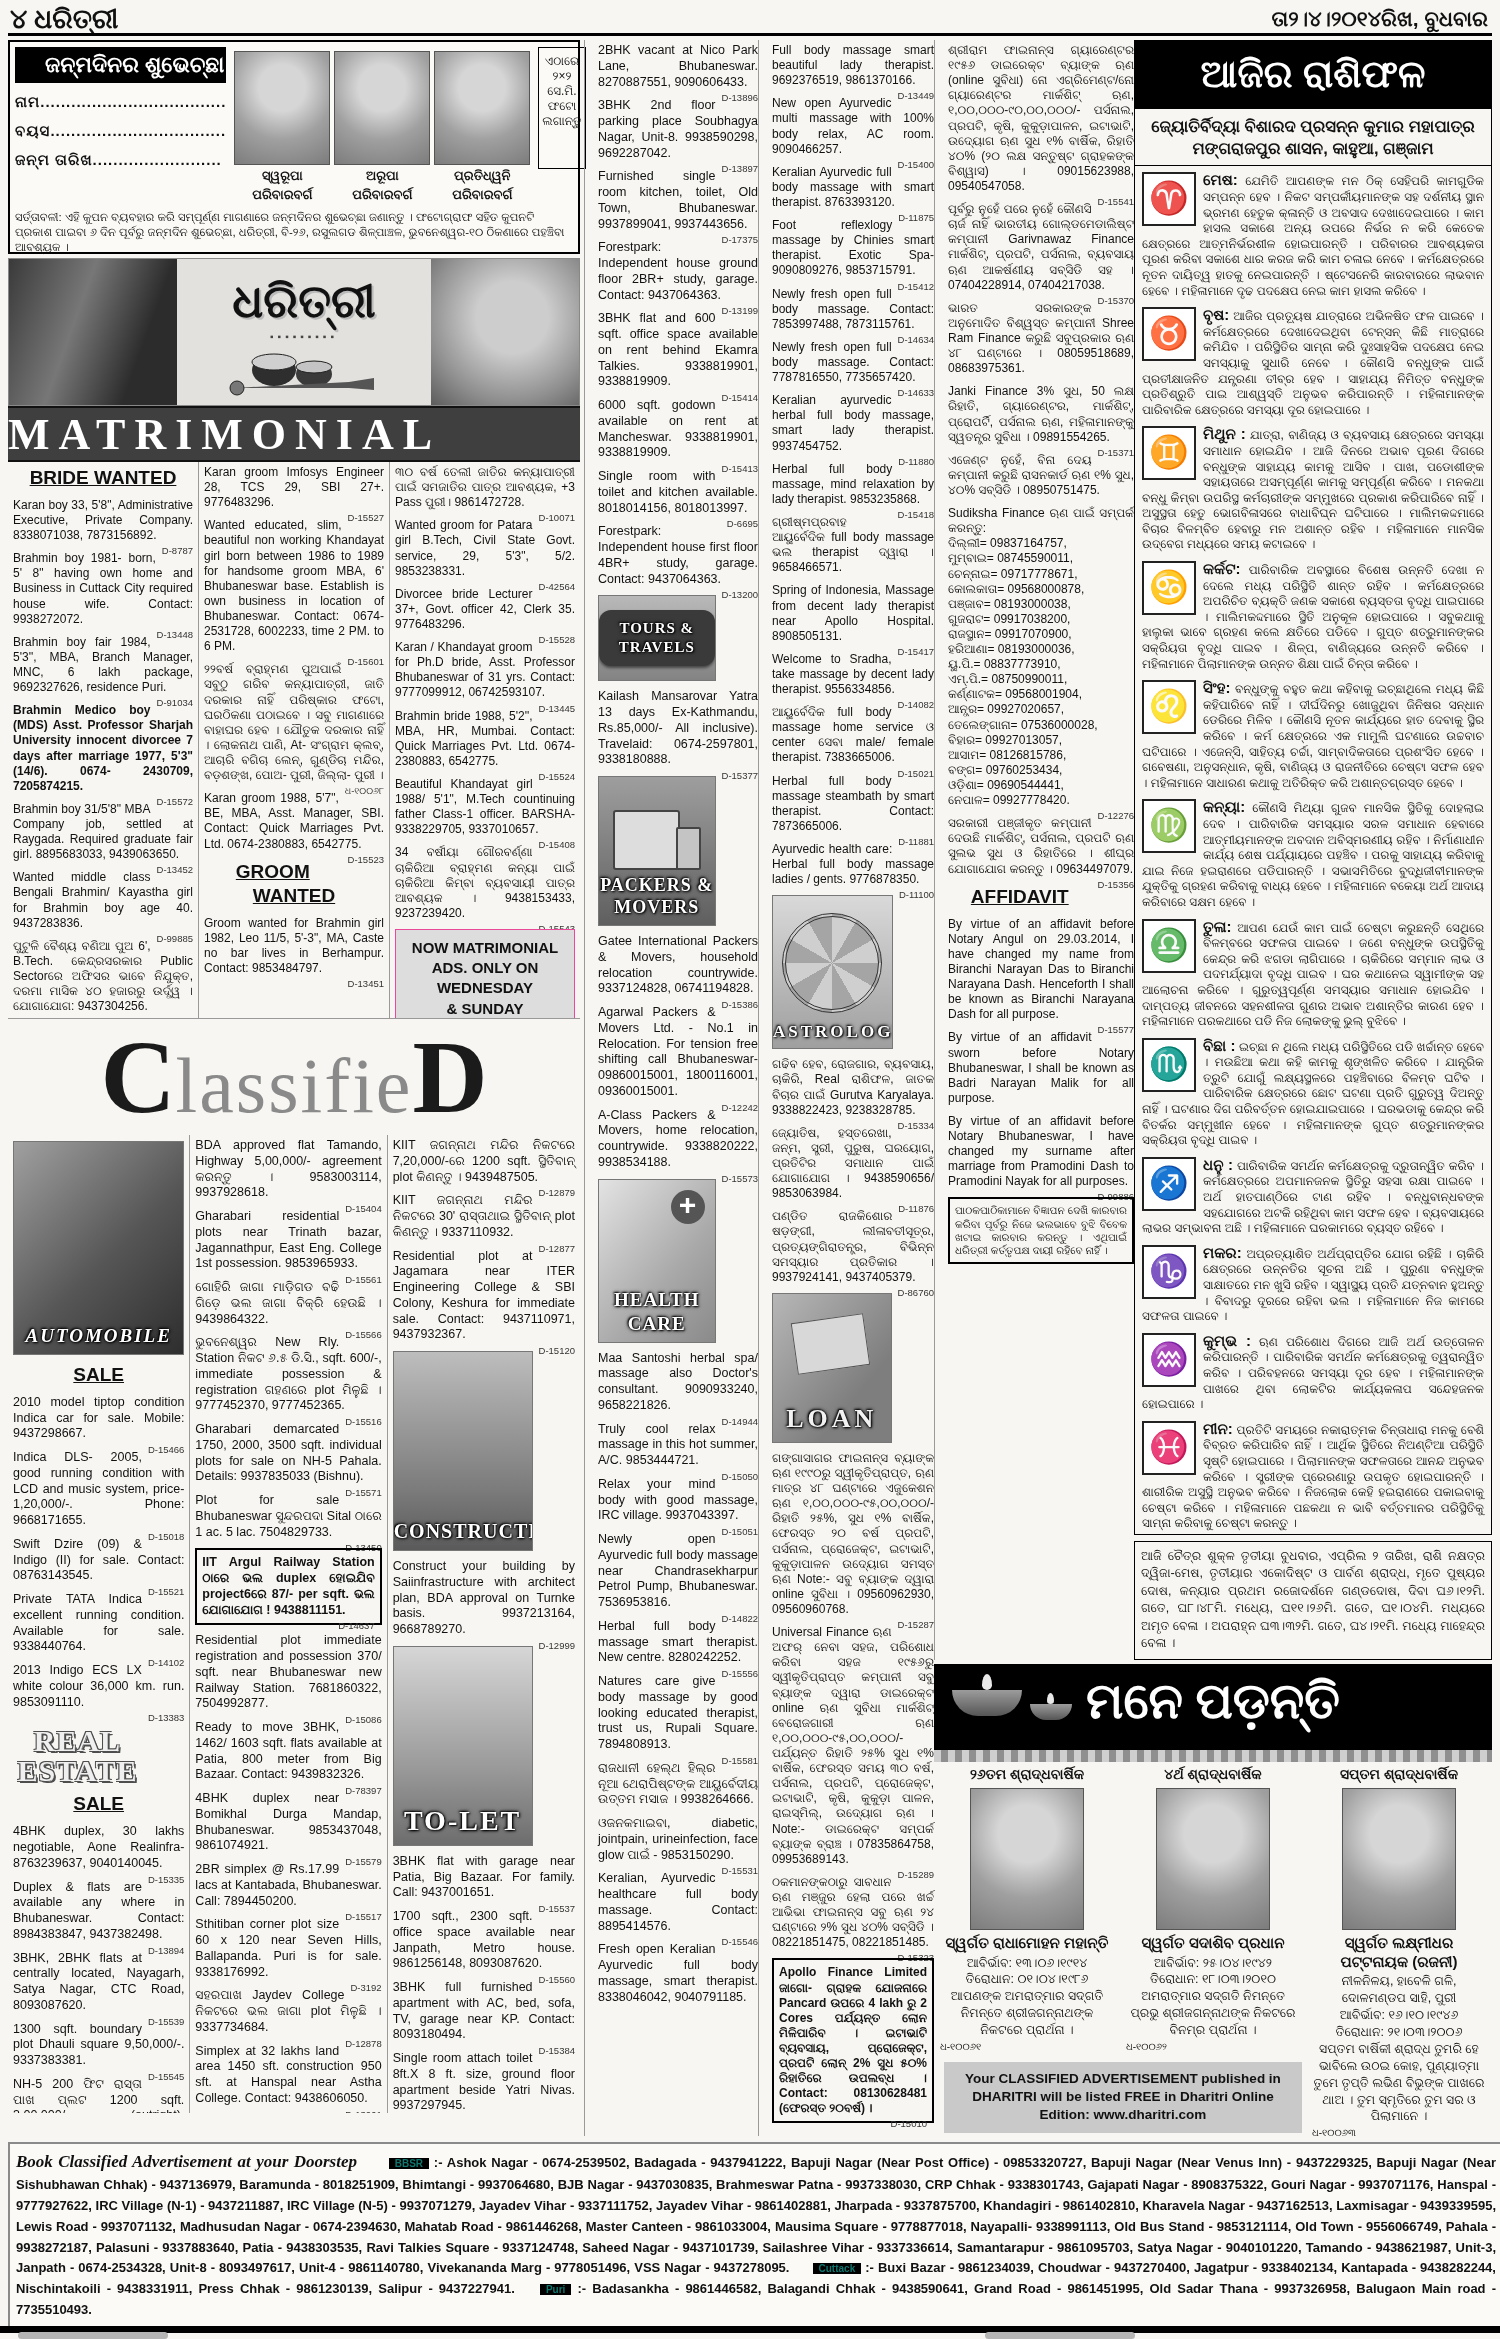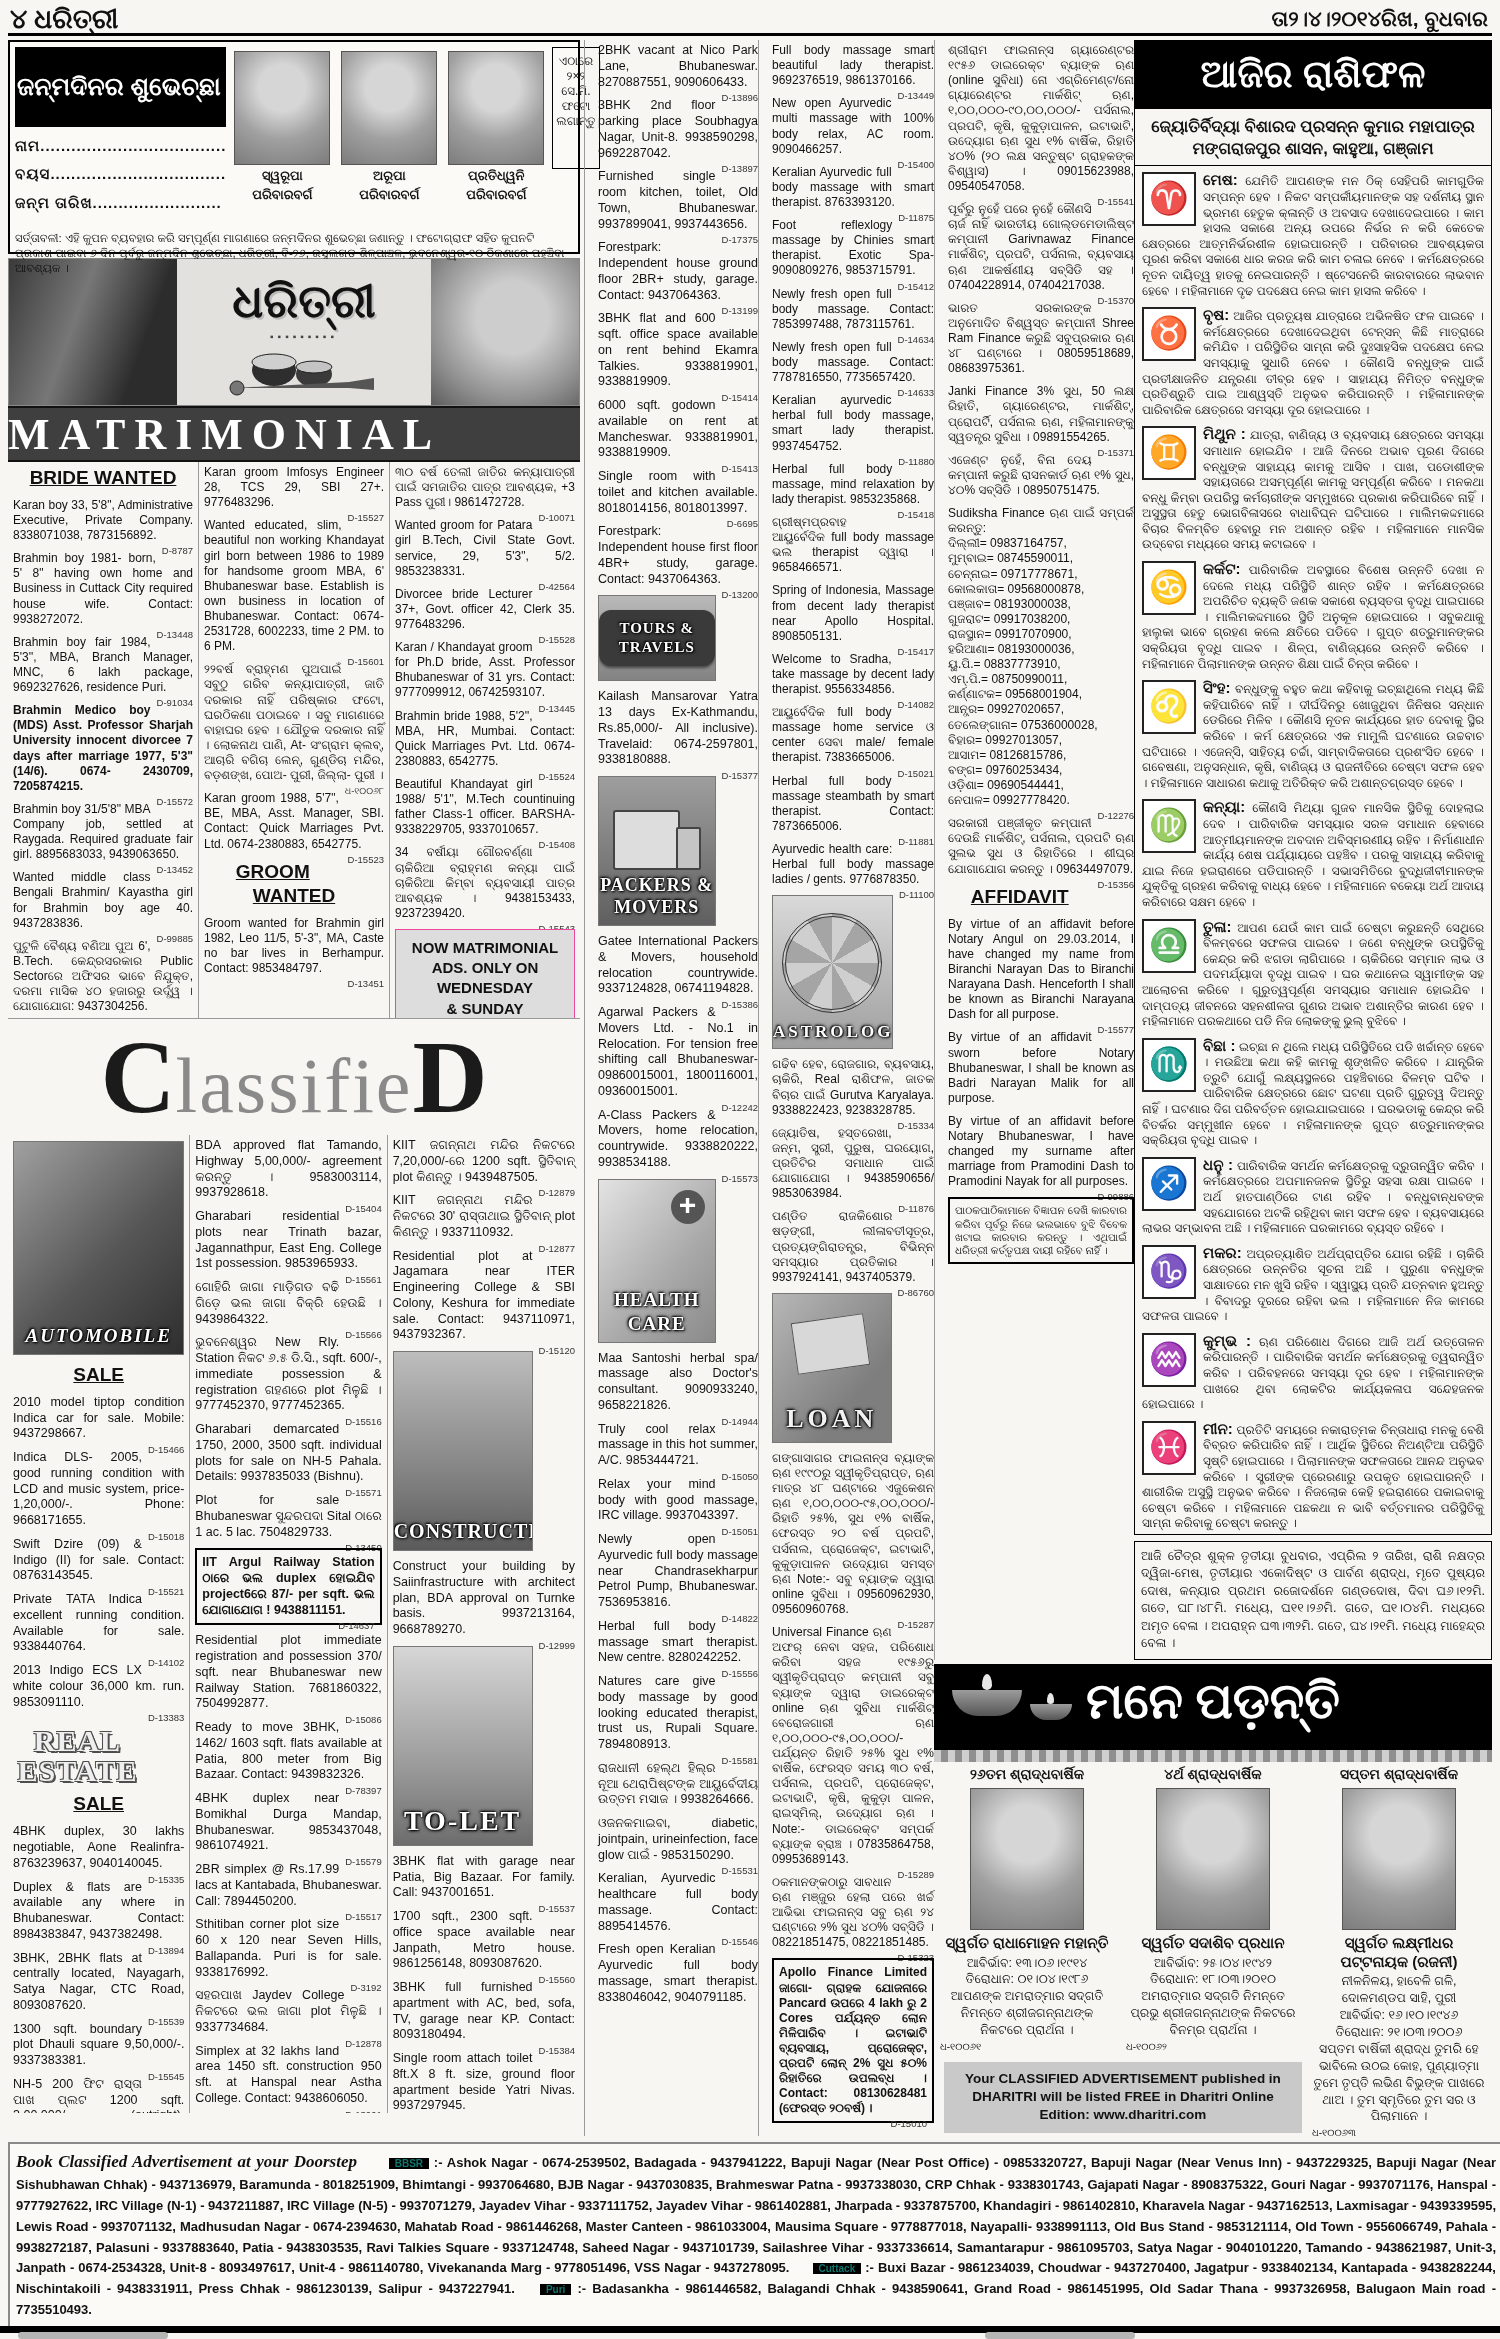--- a/index.html
+++ b/index.html
@@ -60,24 +60,24 @@
   .img-astro .b-img-label{font-size:17px;letter-spacing:3px;}
   .img-loan{background:linear-gradient(130deg,#b7b7b7,#7e7e7e 70%);}
   .img-loan::before{content:"";position:absolute;left:18%;top:16%;width:60%;height:34%;
          background:#d8d8d8;border:1px solid #555;transform:rotate(-8deg);}
   .img-loan .b-img-label{font-size:26px;letter-spacing:4px;color:#f2f2f2;}
   
   #leftblock{position:absolute;left:8px;top:40px;width:572px;}
   #coupon{border:2px solid #000;background:#fbfaf7;padding:5px;position:relative;height:200px;}
   #coupon-inner{display:flex;gap:8px;}
   #coupon-titlebox{width:238px;}
-  #coupon-title{background:#000;color:#fff;font-weight:bold;font-size:25px;text-align:left;
-        padding:24px 2px;margin-bottom:10px;}
+  #coupon-title{background:#000;color:#fff;font-weight:bold;font-size:22px;text-align:right;
+        padding:4px 2px;margin-bottom:10px;}
   .dotline{font-size:15px;font-weight:bold;margin:10px 0;letter-spacing:1px;}
-  .kids{display:flex;gap:11px;margin-top:4px;font-family:Liberation Serif, serif;}
+  .kids{display:flex;gap:4px;margin-top:4px;font-family:Liberation Serif, serif;}
   .kid{text-align:center;width:96px;}
   .photo{background:radial-gradient(circle at 50% 32%,#d6d6d6 0 26%,#a0a0a0 58%,#7c7c7c 100%);
         border:1px solid #555;}
   .kid .photo{width:94px;height:112px;margin:0 auto;}
   .kid-cap{font-weight:bold;font-size:13px;line-height:1.2;margin-top:3px;}
   #coupon-note{width:92px;border:1px solid #000;text-align:center;font-size:12px;
         padding:6px 3px;white-space:pre-line;height:108px;}
   #coupon-terms{font-size:11.5px;margin-top:8px;line-height:1.3;}
   
   #matbanner{height:146px;display:flex;margin-top:4px;border:1px solid #888;overflow:hidden;}

